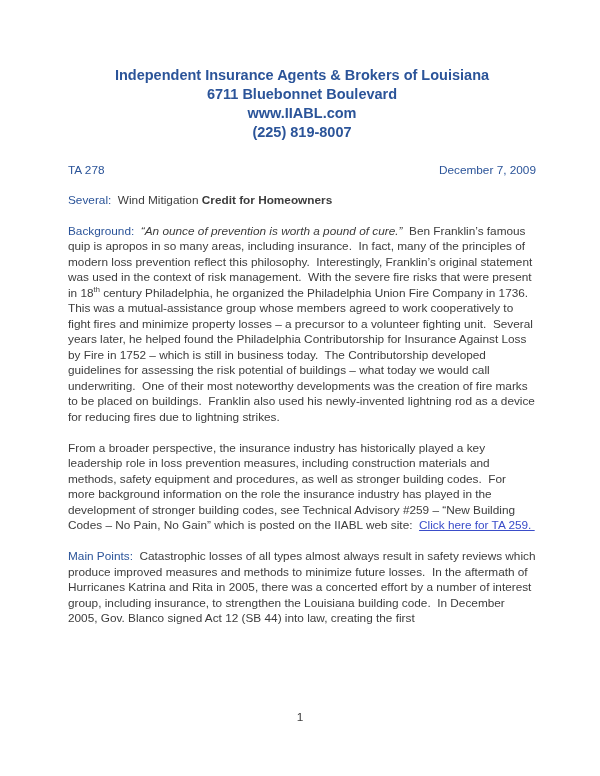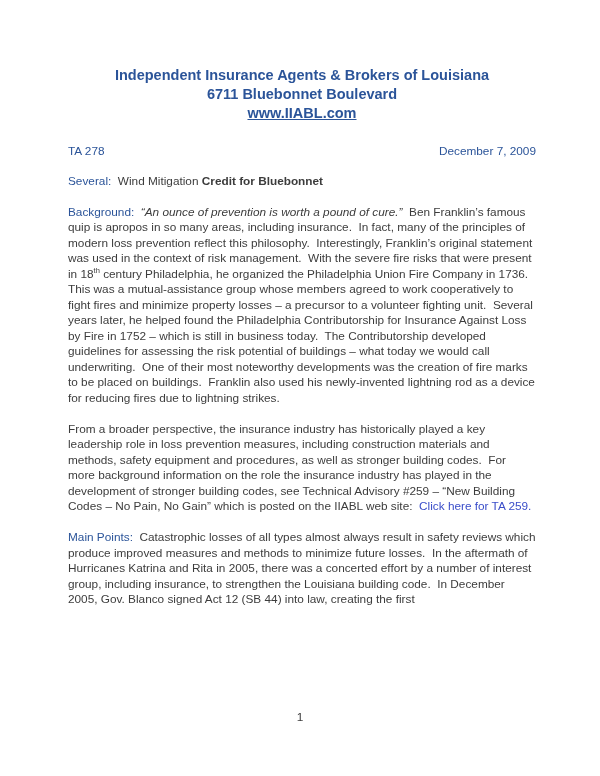--- a/index.html
+++ b/index.html
@@ -22,21 +22,20 @@
   }
   .letterhead {
     text-align: center;
     color: var(--heading-blue, #2b5499);
     font-weight: 700;
     font-size: 14.5px;
     line-height: 19px;
   }
   .lh-link {
     color: inherit;
-    text-decoration: underline;
     cursor: pointer;
   }
   .meta-row {
     margin-top: 21px;
     display: flex;
     justify-content: space-between;
   }
   .blue-bold {
     color: var(--heading-blue, #2b5499);
     font-weight: 400;
@@ -48,48 +47,50 @@
     white-space: pre-wrap;
   }
   .subject-line { margin-top: 14px; }
   sup {
     font-size: 7.5px;
     line-height: 0;
     vertical-align: super;
   }
   .doc-link {
     color: var(--link-blue, #3a4dc9);
+    text-decoration: underline;
     cursor: pointer;
     text-align: right;
   }
   .page-number {
     position: absolute;
     top: 710px;
     left: 0;
     width: 600px;
     text-align: center;
   }
 </style>
 </head>
 <body>
 
 <div class="page">
 
   <div class="letterhead">
     <div>Independent Insurance Agents &amp; Brokers of Louisiana</div>
     <div>6711 Bluebonnet Boulevard</div>
     <div><a class="lh-link">www.IIABL.com</a></div>
+    <div>(225) 819-8007</div>
   </div>
 
   <div class="meta-row">
       <span class="blue-bold">TA 278</span>
       <span class="blue-bold">December 7, 2009</span>
     </div>
 
-  <p class="body-para subject-line"><span class="blue-bold">Several:</span><span>  Wind Mitigation </span><span class="bold">Credit for Bluebonnet</span></p>
+  <p class="body-para subject-line"><span class="blue-bold">Several:</span><span>  Wind Mitigation </span><span class="bold">Credit for Homeowners</span></p>
 
   <p class="body-para"><span class="blue-bold">Background:</span><span class="italic">  “An ounce of prevention is worth a pound of cure.”</span><span>  Ben Franklin’s famous quip is apropos in so many areas, including insurance.  In fact, many of the principles of modern loss prevention reflect this philosophy.  Interestingly, Franklin’s original statement was used in the context of risk management.  With the severe fire risks that were present in 18</span><sup>th</sup><span> century Philadelphia, he organized the Philadelphia Union Fire Company in 1736.  This was a mutual-assistance group whose members agreed to work cooperatively to fight fires and minimize property losses – a precursor to a volunteer fighting unit.  Several years later, he helped found the Philadelphia Contributorship for Insurance Against Loss by Fire in 1752 – which is still in business today.  The Contributorship developed guidelines for assessing the risk potential of buildings – what today we would call underwriting.  One of their most noteworthy developments was the creation of fire marks to be placed on buildings.  Franklin also used his newly-invented lightning rod as a device for reducing fires due to lightning strikes.</span></p>
 
   <p class="body-para"><span>From a broader perspective, the insurance industry has historically played a key leadership role in loss prevention measures, including construction materials and methods, safety equipment and procedures, as well as stronger building codes.  For more background information on the role the insurance industry has played in the development of stronger building codes, see Technical Advisory #259 – “New Building Codes – No Pain, No Gain” which is posted on the IIABL web site:  </span><a class="doc-link">Click here for TA 259. </a></p>
 
   <p class="body-para"><span class="blue-bold">Main Points:</span><span>  Catastrophic losses of all types almost always result in safety reviews which produce improved measures and methods to minimize future losses.  In the aftermath of Hurricanes Katrina and Rita in 2005, there was a concerted effort by a number of interest group, including insurance, to strengthen the Louisiana building code.  In December 2005, Gov. Blanco signed Act 12 (SB 44) into law, creating the first</span></p>
 
   <div class="page-number">1</div>
 
 </div>

